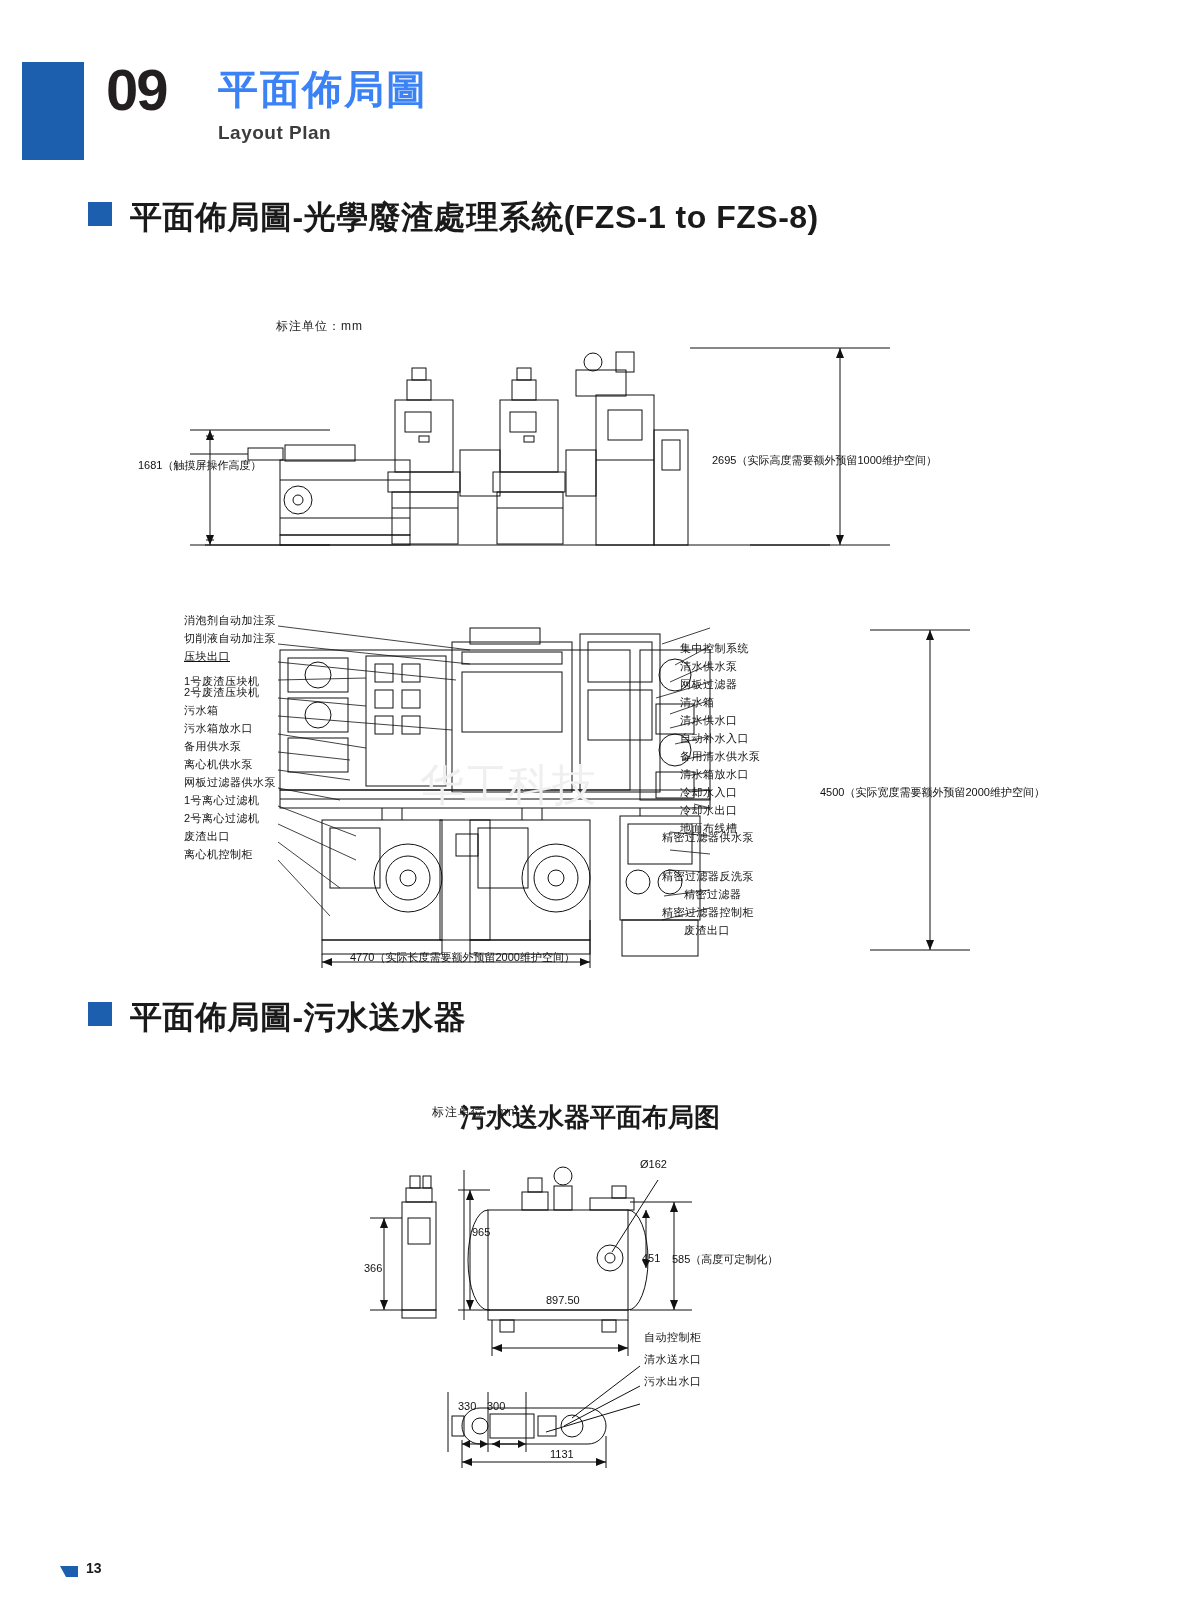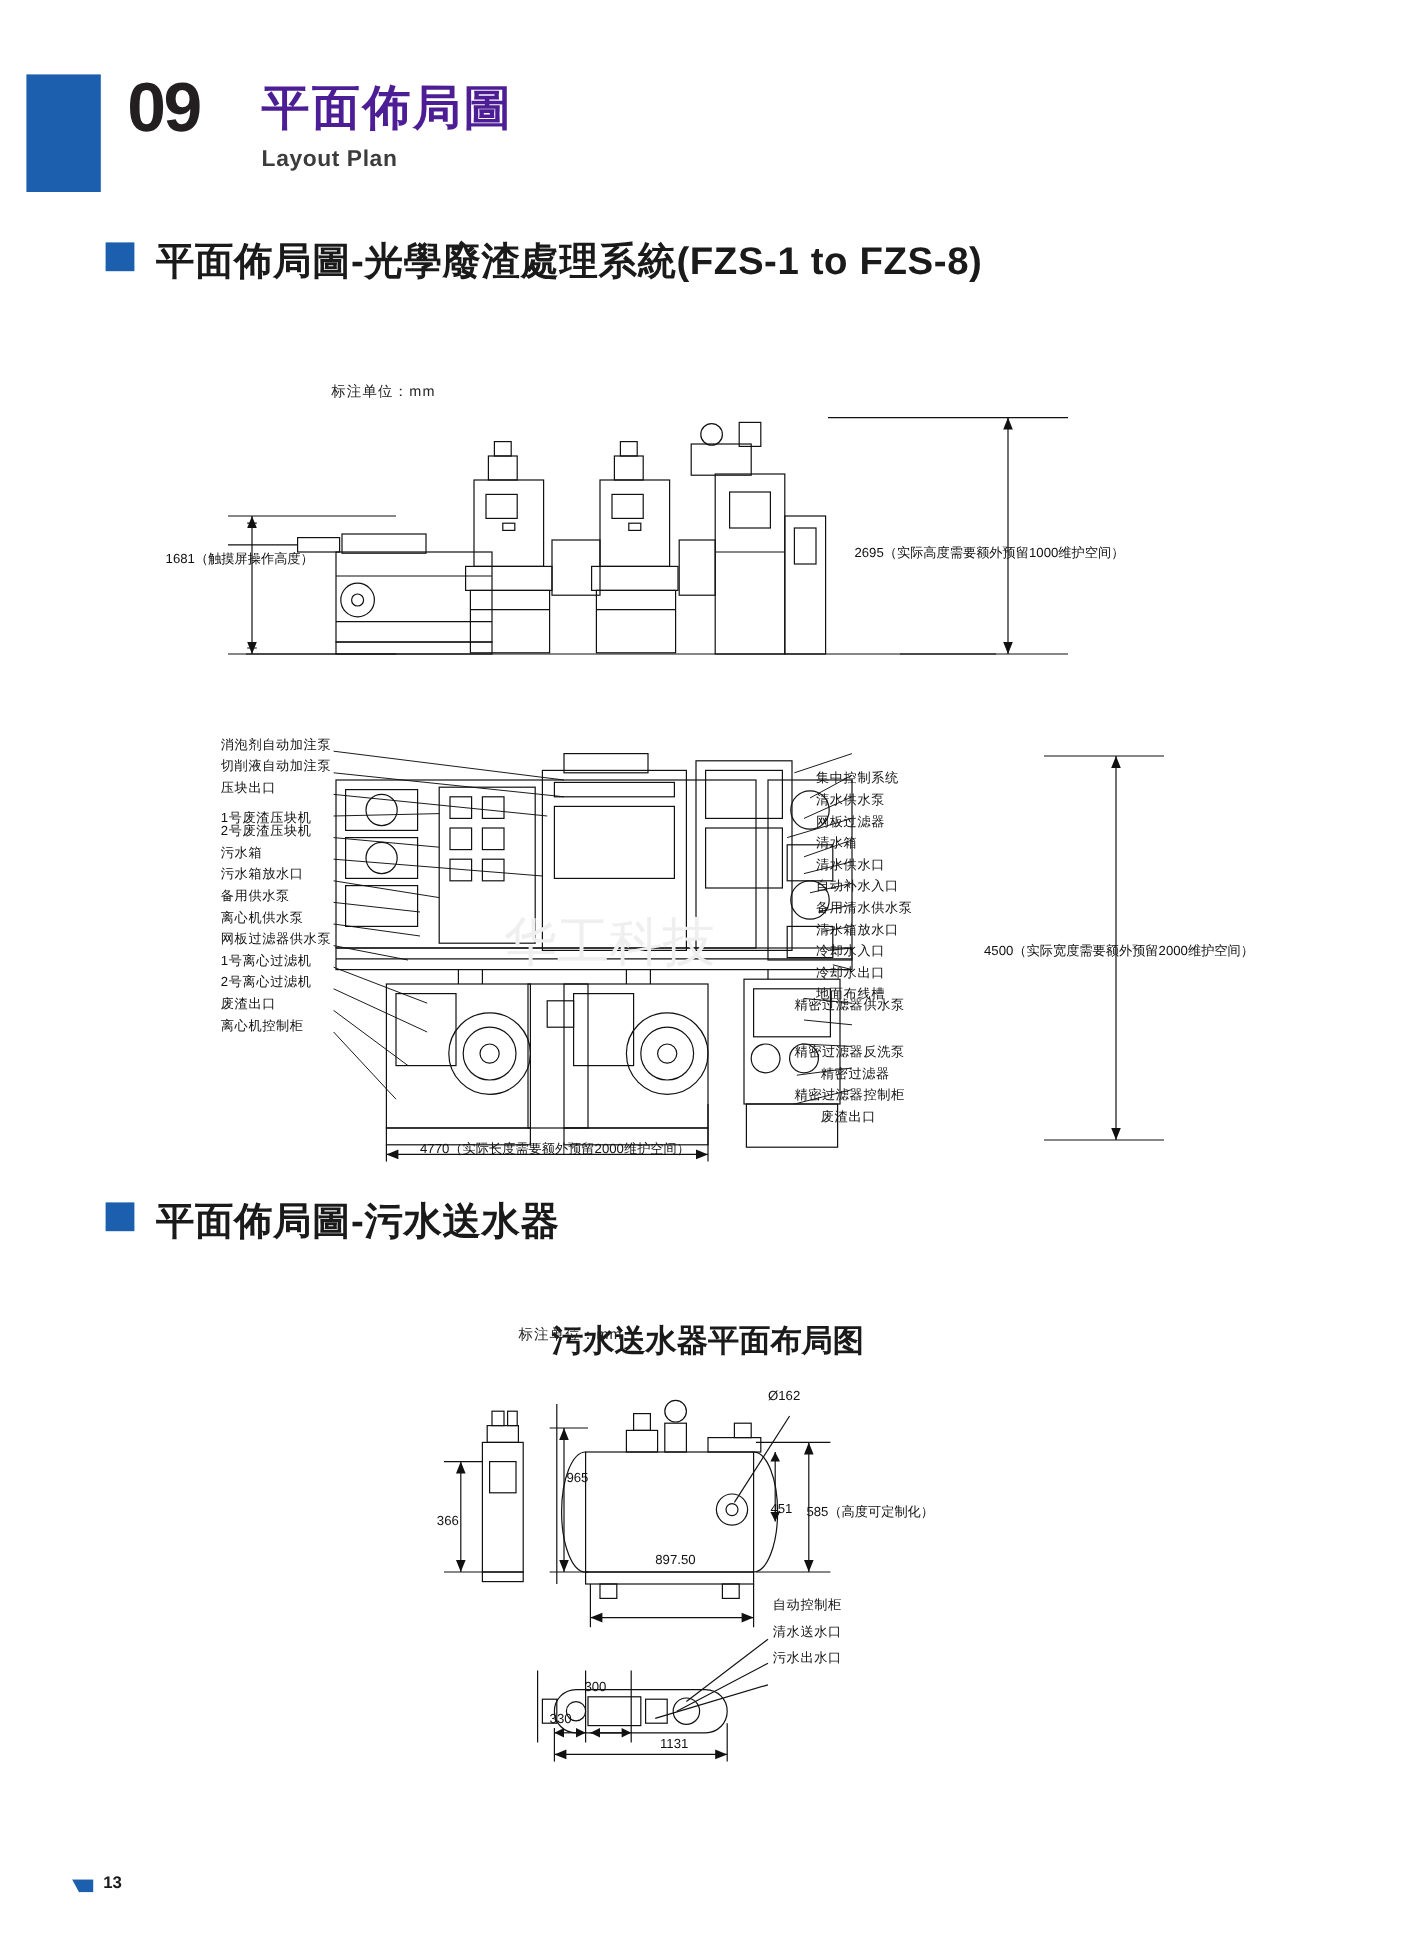--- a/index.html
+++ b/index.html
@@ -8,21 +8,21 @@
     background:#ffffff;
     font-family:"Liberation Sans", sans-serif;
     color:#1a1a1a;
     position:relative;
     overflow:hidden;
   }
   
   .hdr{position:absolute;left:0;top:52px;width:100%;height:120px;}
   .hdr .bluebar{position:absolute;left:22px;top:10px;width:62px;height:98px;background:#1b5fae;}
   .hdr .num{position:absolute;left:106px;top:4px;font-size:58px;font-weight:bold;letter-spacing:-2px;color:#231f20;font-family:"Liberation Sans",sans-serif;}
-  .hdr .title-cn{position:absolute;left:218px;top:10px;font-size:40px;font-weight:bold;color:#4c1d95;letter-spacing:2px;}
+  .hdr .title-cn{position:absolute;left:218px;top:10px;font-size:40px;font-weight:bold;color:#3b82f6;letter-spacing:2px;}
   .hdr .title-en{position:absolute;left:218px;top:70px;font-size:19px;font-weight:bold;color:#3c3c3c;letter-spacing:0.5px;}
 
   
   .sec{position:absolute;}
   .sec .sq{position:absolute;left:0;top:6px;width:24px;height:24px;background:#1b5fae;}
   .sec .txt{position:absolute;left:42px;top:0px;font-size:32px;font-weight:bold;color:#1a1a1a;letter-spacing:0.5px;white-space:nowrap;}
   #sec1{left:88px;top:196px;}
   #sec2{left:88px;top:996px;}
 
   
@@ -241,21 +241,21 @@
         <line x1="540" y1="288" x2="492" y2="300"></line>
       </g>
     </g>
     <text x="250" y="180" font-size="44" font-family="Liberation Sans, sans-serif" fill="#efefef" stroke="none">华工科技</text>
   </svg>
 </div>
 
 <div>
   <div class="lbl" style="left:184px;top:613px;">消泡剂自动加注泵</div>
   <div class="lbl" style="left:184px;top:631px;">切削液自动加注泵</div>
-  <div class="lbl" style="left:184px;top:649px;">压块出口</div>
+  <div class="lbl" style="left:184px;top:649px;text-decoration:underline;">压块出口</div>
   <div class="lbl" style="left:184px;top:674px;">1号废渣压块机</div>
   <div class="lbl" style="left:184px;top:685px;">2号废渣压块机</div>
   <div class="lbl" style="left:184px;top:703px;">污水箱</div>
   <div class="lbl" style="left:184px;top:721px;">污水箱放水口</div>
   <div class="lbl" style="left:184px;top:739px;">备用供水泵</div>
   <div class="lbl" style="left:184px;top:757px;">离心机供水泵</div>
   <div class="lbl" style="left:184px;top:775px;">网板过滤器供水泵</div>
   <div class="lbl" style="left:184px;top:793px;">1号离心过滤机</div>
   <div class="lbl" style="left:184px;top:811px;">2号离心过滤机</div>
   <div class="lbl" style="left:184px;top:829px;">废渣出口</div>
@@ -377,21 +377,21 @@
     </g>
   </svg>
 </div>
 
 <div class="dim" style="left:640px;top:1158px;">Ø162</div>
 <div class="dim" style="left:364px;top:1262px;">366</div>
 <div class="dim" style="left:472px;top:1226px;">965</div>
 <div class="dim" style="left:642px;top:1252px;">451</div>
 <div class="dim" style="left:672px;top:1252px;">585（高度可定制化）</div>
 <div class="dim" style="left:546px;top:1294px;">897.50</div>
-<div class="dim" style="left:458px;top:1400px;margin-top:27px;">330</div>
+<div class="dim" style="left:458px;top:1400px;">330</div>
 <div class="dim" style="left:487px;top:1400px;">300</div>
 <div class="dim" style="left:550px;top:1448px;">1131</div>
 
 <div>
   <div class="lbl" style="left:644px;top:1330px;">自动控制柜</div>
   <div class="lbl" style="left:644px;top:1352px;">清水送水口</div>
   <div class="lbl" style="left:644px;top:1374px;">污水出水口</div>
 </div>
 
 <div class="footer">

